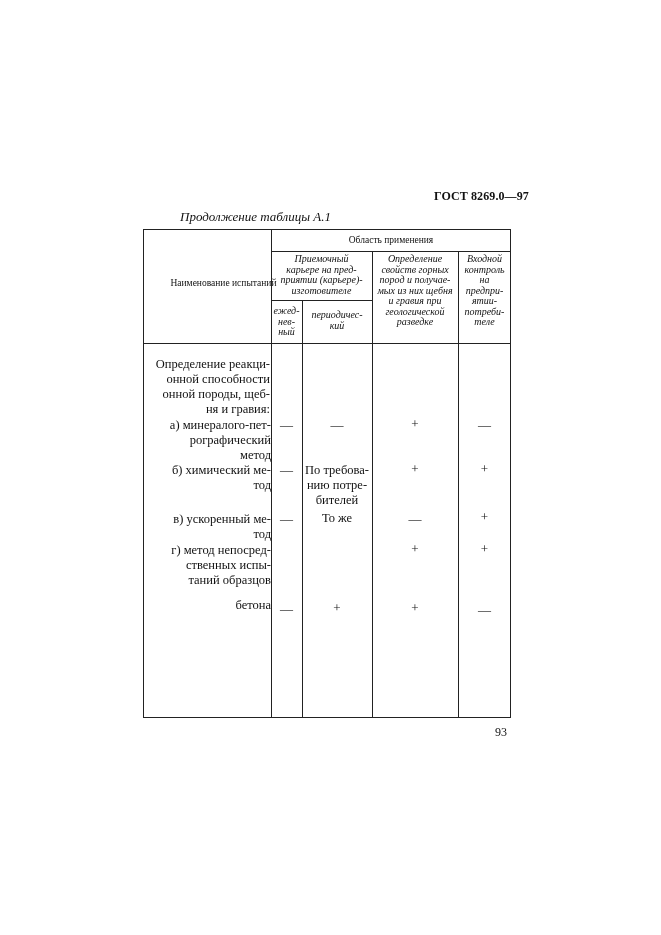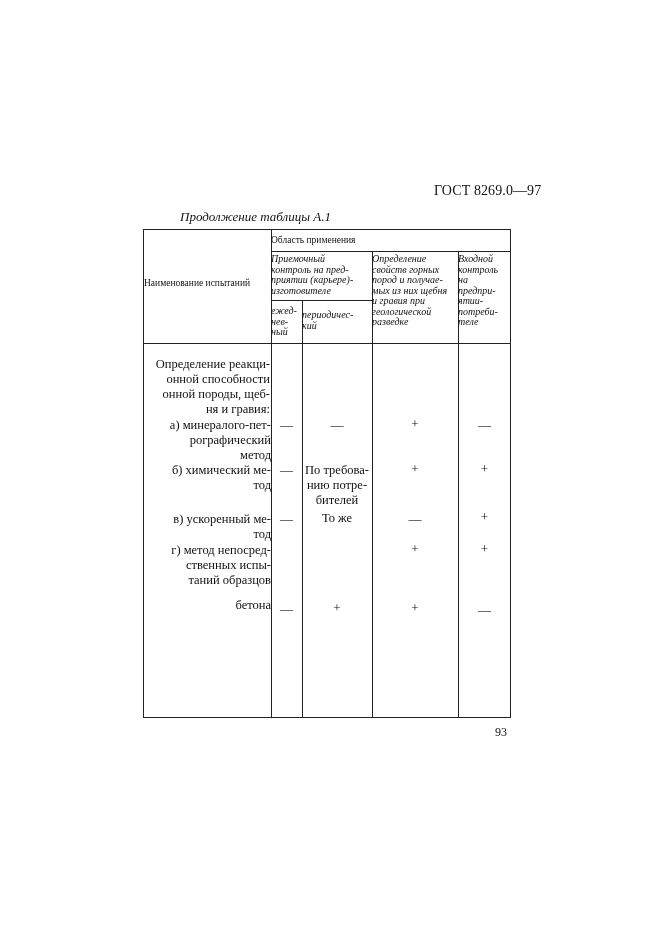--- a/index.html
+++ b/index.html
@@ -1,29 +1,29 @@
 <!DOCTYPE html>
 <html><head>
 <meta charset="utf-8">
 <style>
   html, body { margin: 0; padding: 0; }
   body {
     width: 661px; height: 935px; background: #ffffff; position: relative;
     font-family: "Liberation Serif", "DejaVu Serif", serif; color: #111;
     overflow: hidden;
   }
-  .gost { position: absolute; left: 434px; top: 183px; font-weight: normal; font-size: 14px; letter-spacing: 0.1px; }
+  .gost { position: absolute; left: 434px; top: 189px; font-weight: bold; font-size: 12px; letter-spacing: 0.1px; }
   .caption { position: absolute; left: 144px; top: 209px; font-style: italic; font-size: 13px; margin-left: 36px; }
   .page-num { position: absolute; left: 495px; top: 725px; font-size: 12px; }
 
   .tbl { position: absolute; left: 143px; top: 229px; width: 368px; height: 489px; border: 1px solid #222; box-sizing: border-box; }
   .vline { position: absolute; top: 0; bottom: 0; width: 1px; background: #222; }
   .hline { position: absolute; height: 1px; background: #222; }
 
-  .cell { position: absolute; font-size: 9.5px; line-height: 11px; }
+  .cell { position: absolute; text-align: center; font-size: 9.5px; line-height: 11px; }
   .hdr-small { font-size: 10px; line-height: 10.5px; font-style: italic; }
 
   .body-text { position: absolute; font-size: 12.5px; line-height: 15px; text-align: right; }
   .mark { position: absolute; font-size: 13px; line-height: 15px; text-align: center; }
 </style>
 </head>
 <body>
 
 <div class="gost">ГОСТ 8269.0—97</div>
 <div class="caption">Продолжение таблицы А.1</div>
@@ -32,26 +32,26 @@
 
   <div class="vline" style="left:127px;"></div>
   <div class="vline" style="left:158px; top:71px;"></div>
   <div class="vline" style="left:228px; top:22px;"></div>
   <div class="vline" style="left:314px; top:22px;"></div>
 
   <div class="hline" style="left:127px; right:0; top:21px;"></div>
   <div class="hline" style="left:127px; width:101px; top:70px;"></div>
   <div class="hline" style="left:0; right:0; top:113px;"></div>
 
-  <div class="cell" style="left:0; width:127px; top:48px;">Наименование испытаний</div>
+  <div class="cell" style="left:16px; width:127px; top:48px;">Наименование испытаний</div>
   <div class="cell" style="left:127px; width:240px; top:5px;">Область применения</div>
 
   <div class="cell hdr-small" style="left:127px; width:101px; top:24px;">
     <div>Приемочный</div>
-    <div>контроль на пред-</div>
+    <div>карьере на пред-</div>
     <div>приятии (карьере)-</div>
     <div>изготовителе</div>
   </div>
   <div class="cell hdr-small" style="left:228px; width:86px; top:24px;">
     <div>Определение</div>
     <div>свойств горных</div>
     <div>пород и получае-</div>
     <div>мых из них щебня</div>
     <div>и гравия при</div>
     <div>геологической</div>

